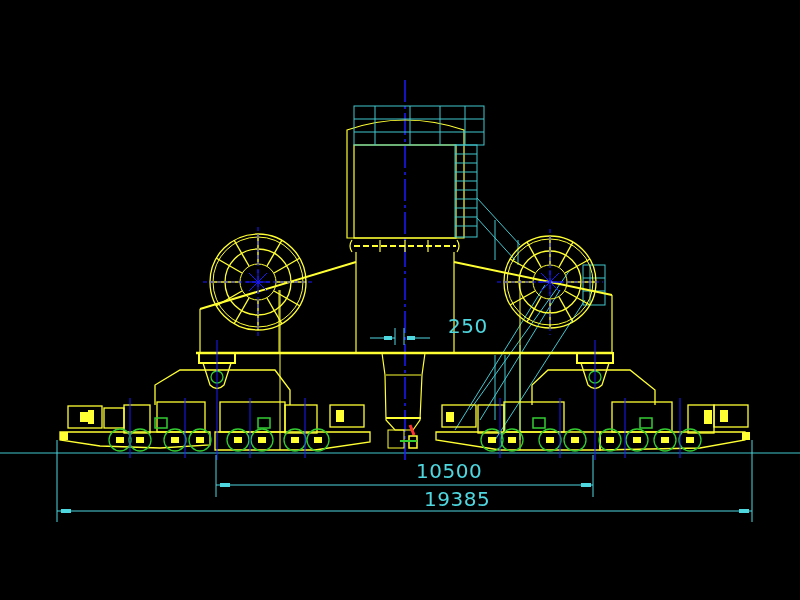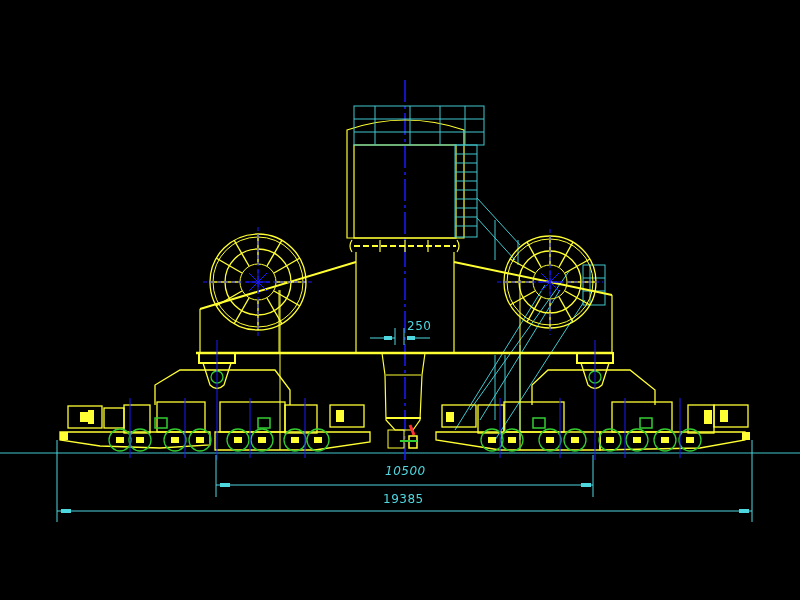--- a/index.html
+++ b/index.html
@@ -1,20 +1,20 @@
 <!DOCTYPE html>
 <html><head>
 <meta charset="utf-8">
 <style>
   html, body { margin:0; padding:0; background:#000; }
   body { width:800px; height:600px; overflow:hidden; position:relative; font-family:"DejaVu Sans", sans-serif; }
   #canvas { position:absolute; left:0; top:0; width:800px; height:600px; }
-  .dim-text { position:absolute; color:#4fd7e0; font-family:"DejaVu Sans", sans-serif; font-size:12px; line-height:16px; letter-spacing:0.5px; }
+  .dim-text { position:absolute; color:#4fd7e0; font-family:"DejaVu Sans", sans-serif; font-size:20px; line-height:16px; letter-spacing:0.5px;margin-left:41px; }
   #dim-250 { left:407px; top:318px; }
-  #dim-10500 { left:385px; top:463px;font-style:italic; }
+  #dim-10500 { left:375px; top:463px; }
   #dim-19385 { left:383px; top:491px; }
 </style>
 </head>
 <body>
 
 <svg id="canvas" viewBox="0 0 800 600" xmlns="http://www.w3.org/2000/svg">
   <rect x="0" y="0" width="800" height="600" fill="#000"></rect>
 
   <line x1="0" y1="453" x2="800" y2="453" stroke="#40c8d0" stroke-width="1"></line>
 

